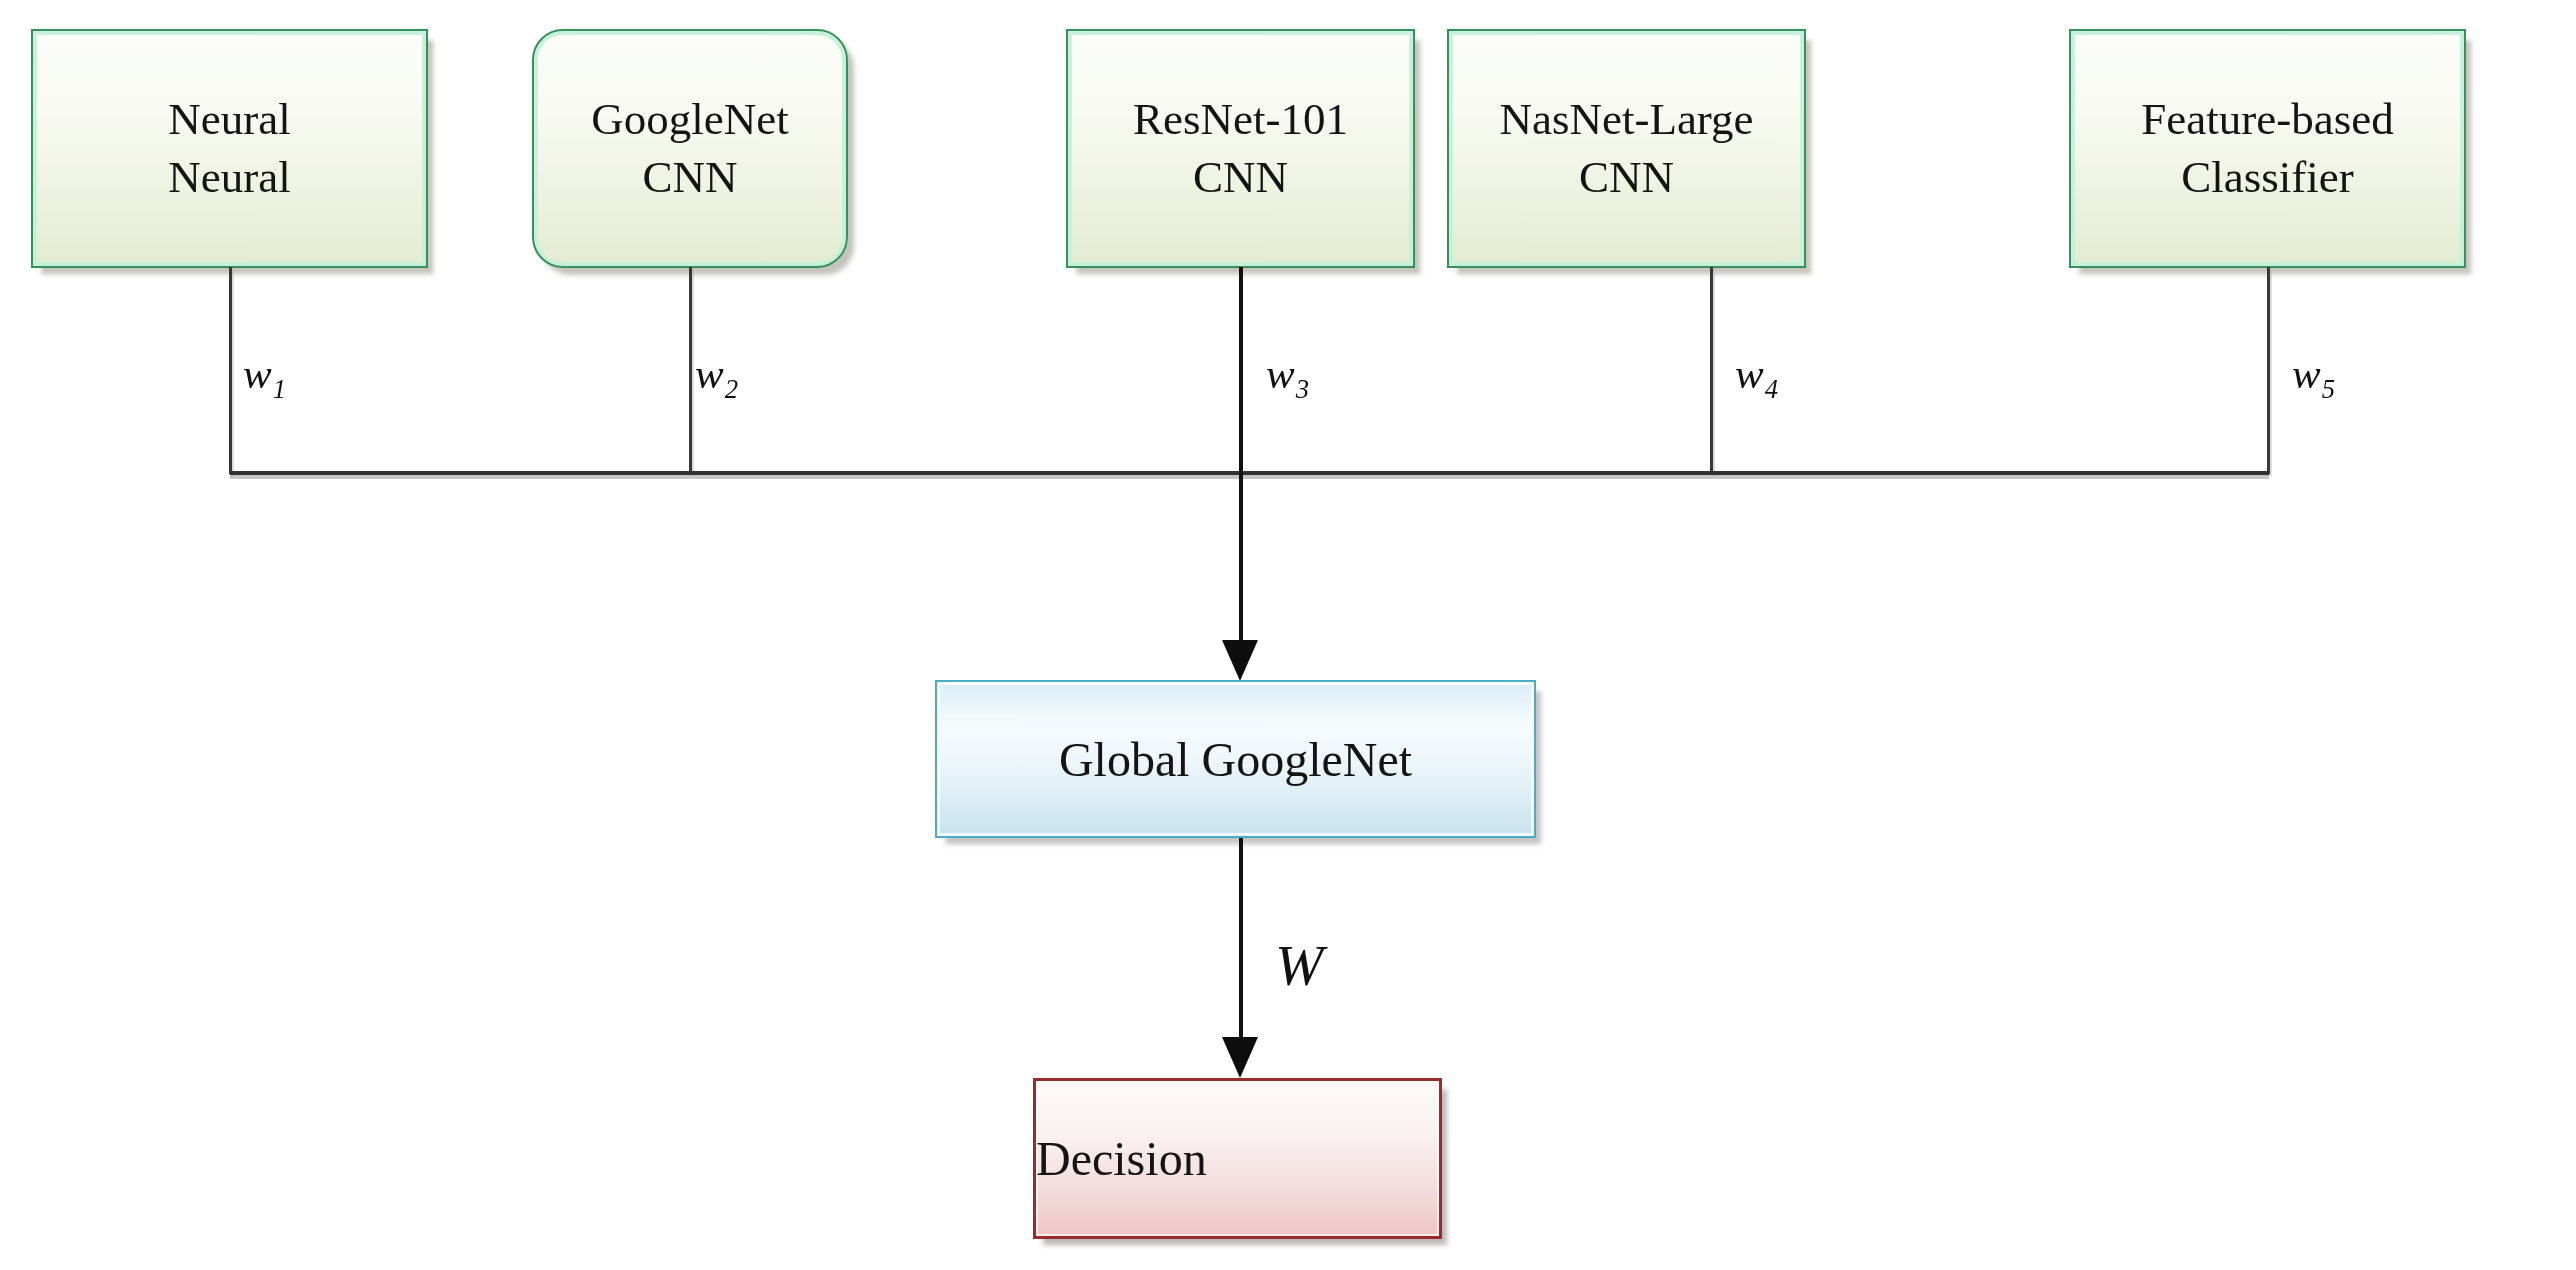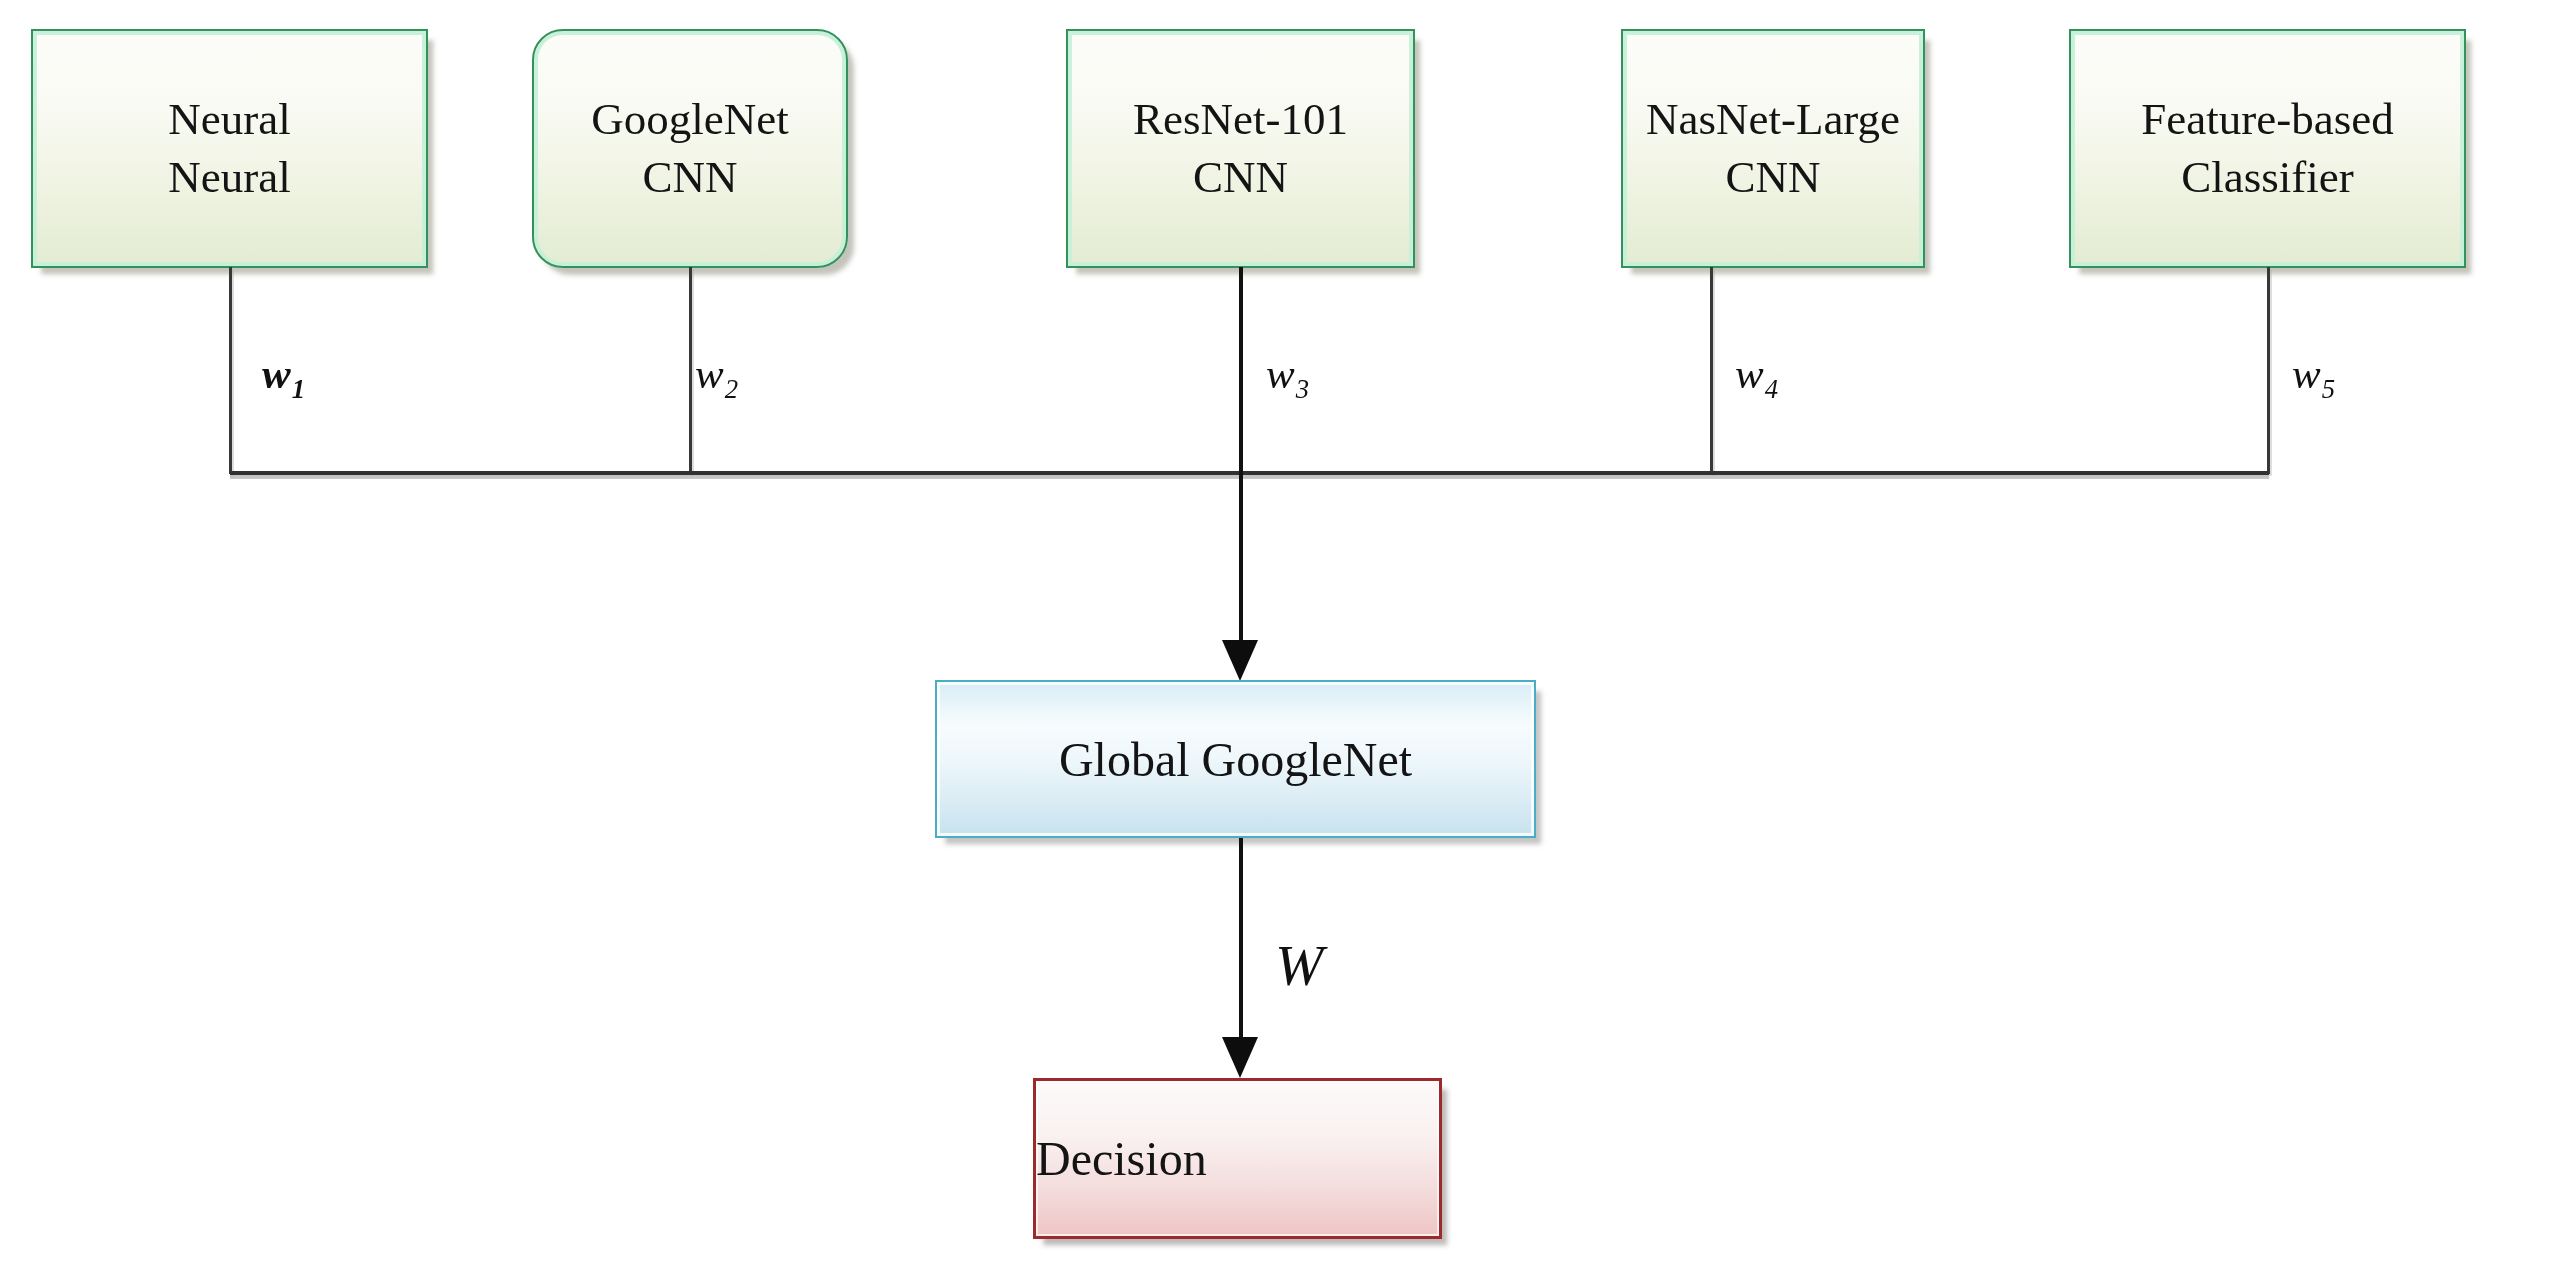--- a/index.html
+++ b/index.html
@@ -93,37 +93,37 @@
     <div>Neural</div>
   </div>
   <div class="gbox" style="left:532px;width:316px;border-radius:31px;">
     <div>GoogleNet</div>
     <div>CNN</div>
   </div>
   <div class="gbox" style="left:1066px;width:349px;">
     <div>ResNet-101</div>
     <div>CNN</div>
   </div>
-  <div class="gbox" style="left:1621px;width:304px;">
+  <div class="gbox" style="left:1447px;width:359px;">
     <div>NasNet-Large</div>
     <div>CNN</div>
   </div>
   <div class="gbox" style="left:2069px;width:397px;">
     <div>Feature-based</div>
     <div>Classifier</div>
   </div>
 
   <div class="vline" style="left:229px;"></div>
   <div class="vline" style="left:689px;"></div>
   <div class="vline" style="left:1710px;"></div>
   <div class="vline" style="left:2267px;"></div>
 
   <div class="bus"></div>
 
-  <div class="wlabel" style="left:262px;font-weight:bold;"><span>w</span><sub>1</sub></div>
+  <div class="wlabel" style="left:243px;"><span>w</span><sub>1</sub></div>
   <div class="wlabel" style="left:695px;"><span>w</span><sub>2</sub></div>
   <div class="wlabel" style="left:1266px;"><span>w</span><sub>3</sub></div>
   <div class="wlabel" style="left:1735px;"><span>w</span><sub>4</sub></div>
   <div class="wlabel" style="left:2292px;"><span>w</span><sub>5</sub></div>
 
   <div class="shaft" style="left:1239px;top:267px;height:380px;"></div>
   <div class="arrowhead" style="left:1222px;top:640px;"></div>
 
   <div class="bbox">
     <div>Global GoogleNet</div>

